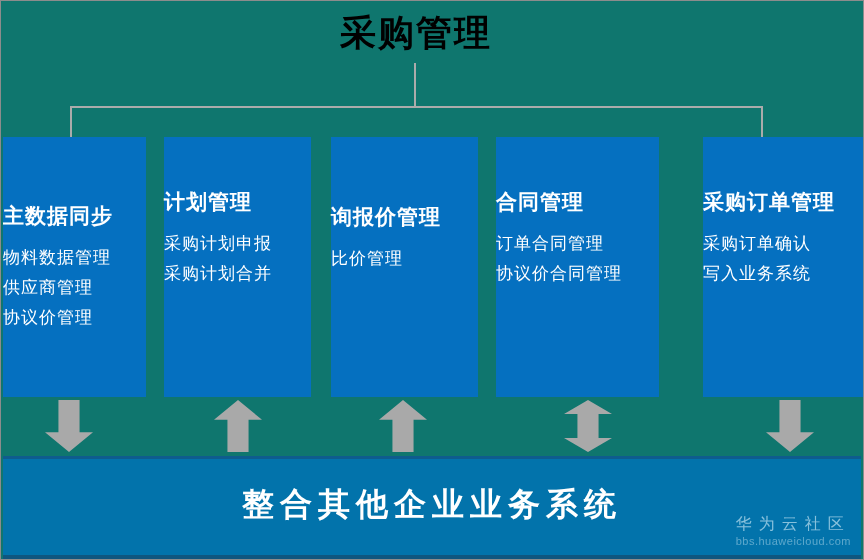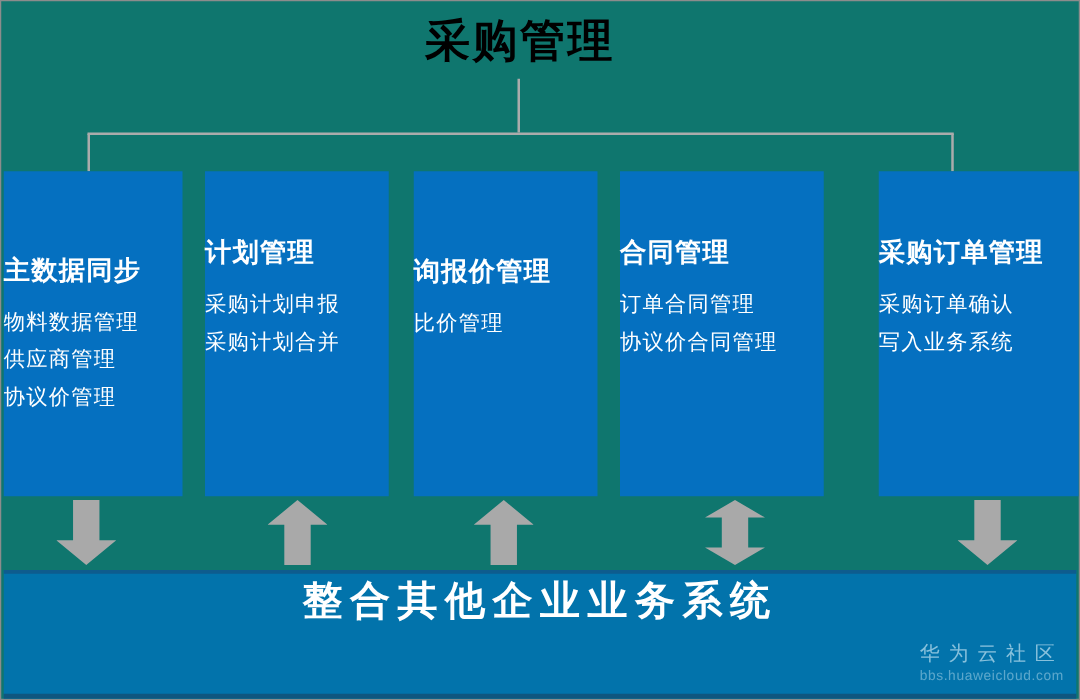--- a/index.html
+++ b/index.html
@@ -43,21 +43,21 @@
   .arrow1{left:44px;} .arrow2{left:213px;} .arrow3{left:378px;} .arrow4{left:563px;} .arrow5{left:765px;}
   .arrow-down { clip-path:polygon(28% 0, 72% 0, 72% 62%, 100% 62%, 50% 100%, 0 62%, 28% 62%); }
   .arrow-up   { clip-path:polygon(50% 0, 100% 38%, 72% 38%, 72% 100%, 28% 100%, 28% 38%, 0 38%); }
   .arrow-both { clip-path:polygon(50% 0, 100% 27%, 72% 27%, 72% 73%, 100% 73%, 50% 100%, 0 73%, 28% 73%, 28% 27%, 0 27%); }
 
   
   .bottom-bar {
     position:absolute; left:2px; right:2px; top:455px; height:103px;
     background:var(--bar-blue,#0273ab);
     border-top:3px solid #0e5c8e; border-bottom:4px solid #0f567f;
-    box-sizing:border-box; display:flex; justify-content:center;
+    box-sizing:border-box; display:flex; align-items:center; justify-content:center;
   }
   .bottom-bar-label { color:#fff; font-size:32px; font-weight:bold; letter-spacing:6px; padding-bottom:4px; }
 
   
   .watermark { position:absolute; right:12px; bottom:10px; text-align:center; line-height:1.35; }
   .watermark-line1 { color:rgba(218,240,250,0.62); font-size:16px; letter-spacing:7px; }
   .watermark-line2 { color:rgba(218,240,250,0.42); font-size:11px; letter-spacing:0.5px; }
 </style>
 </head>
 <body>

